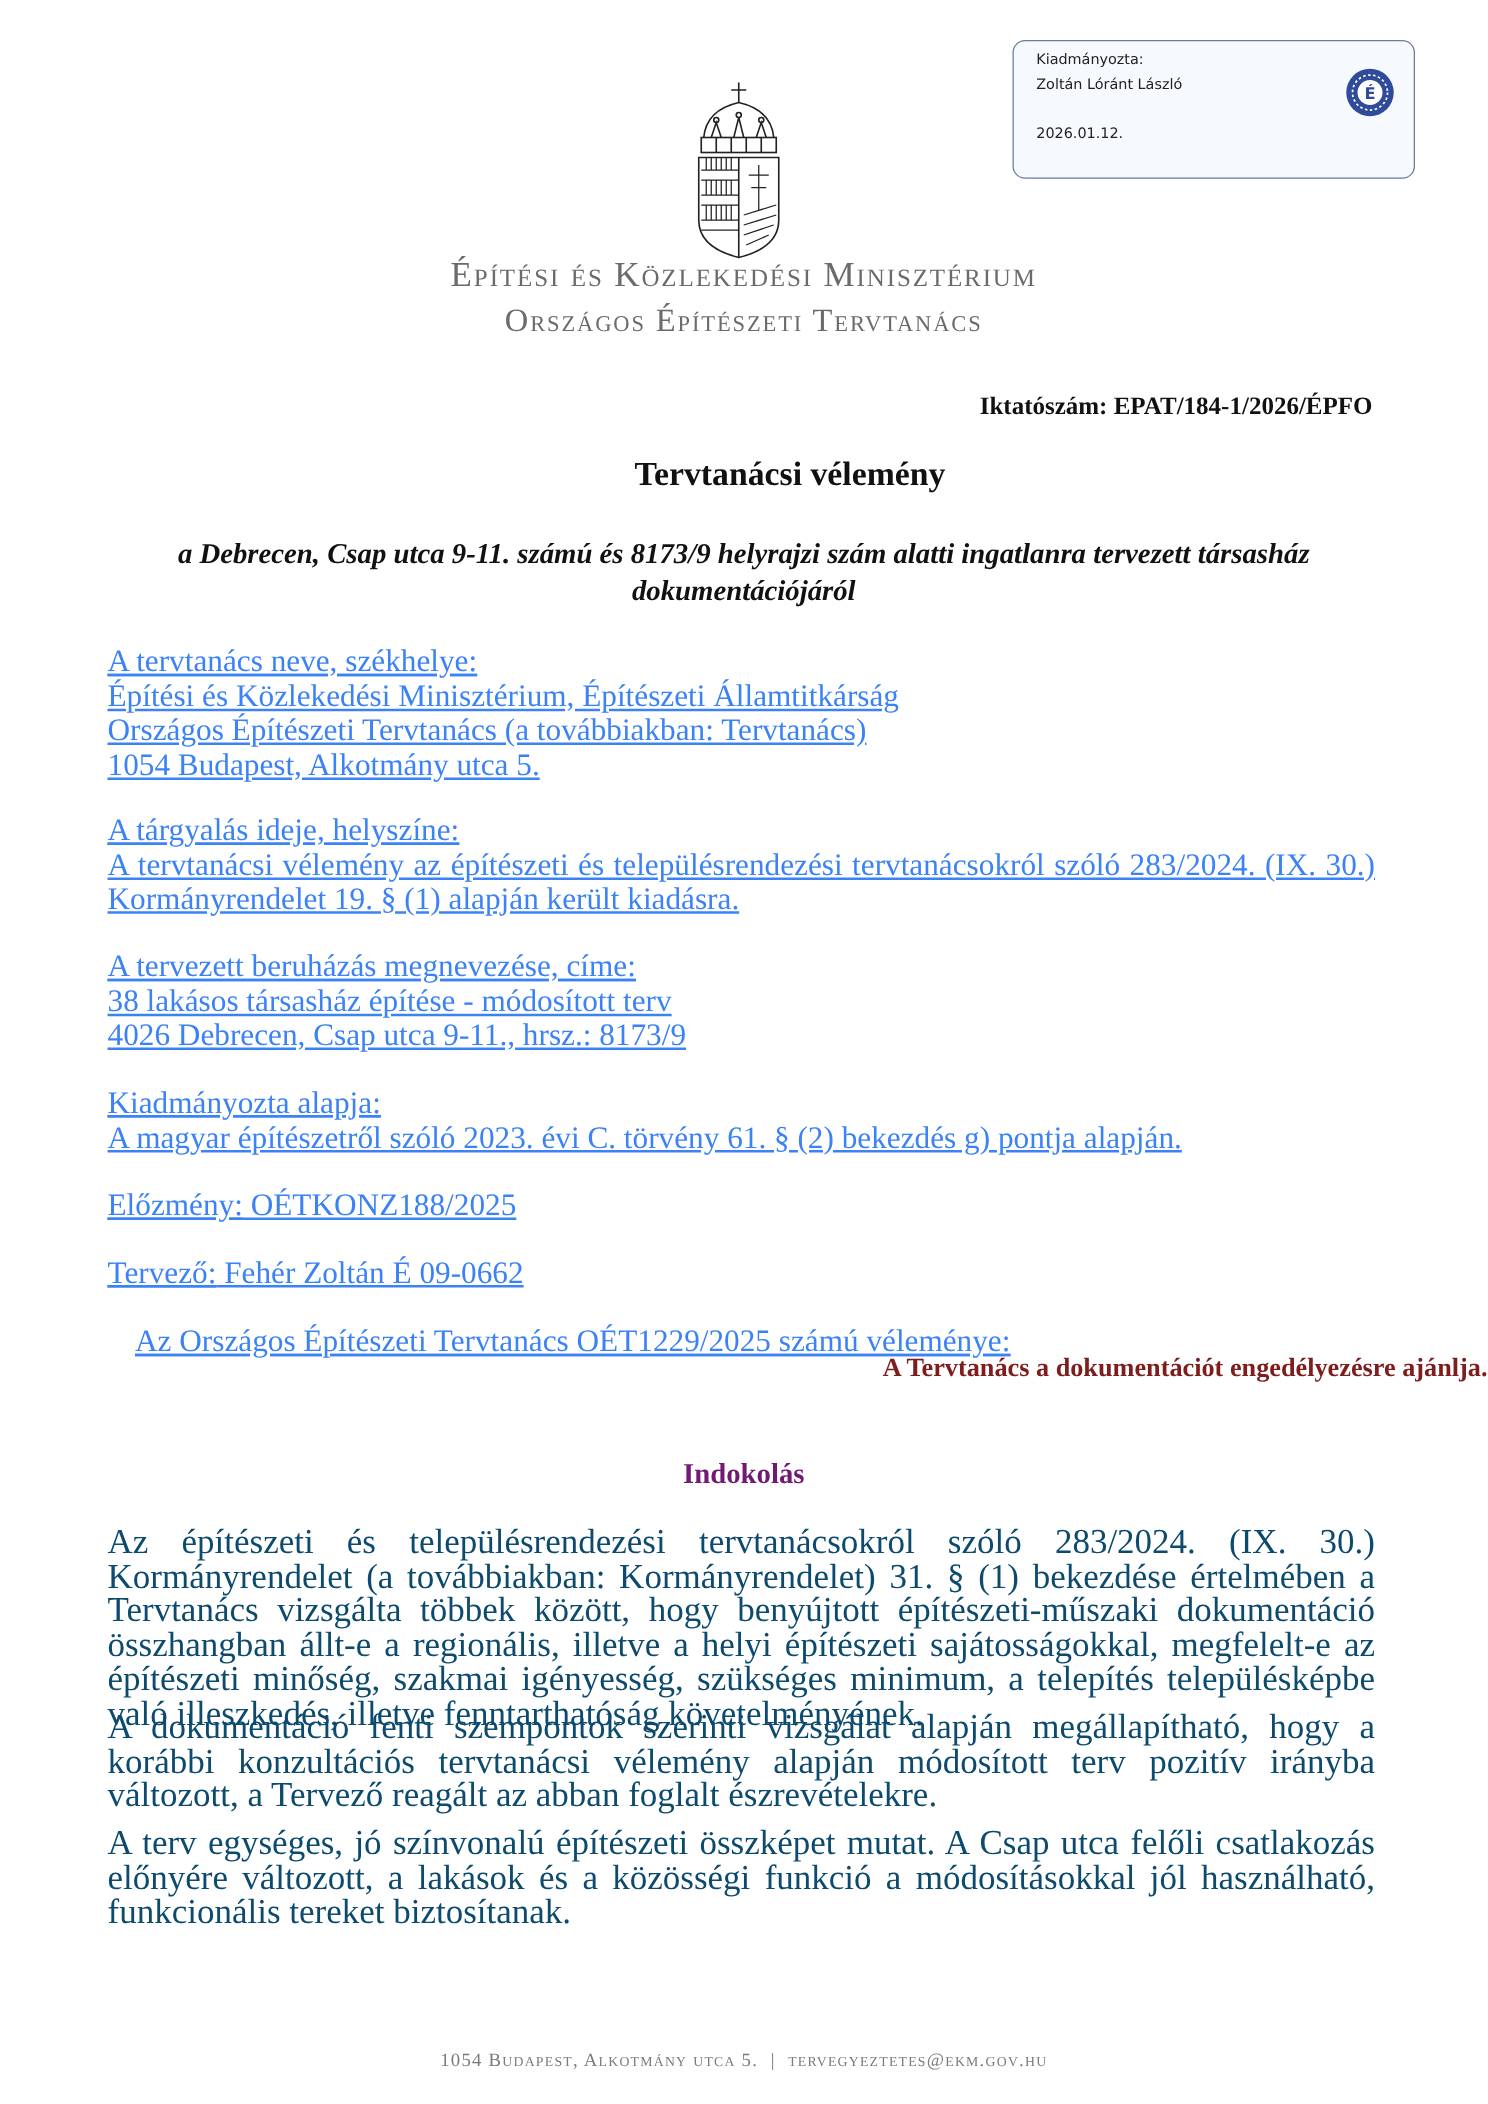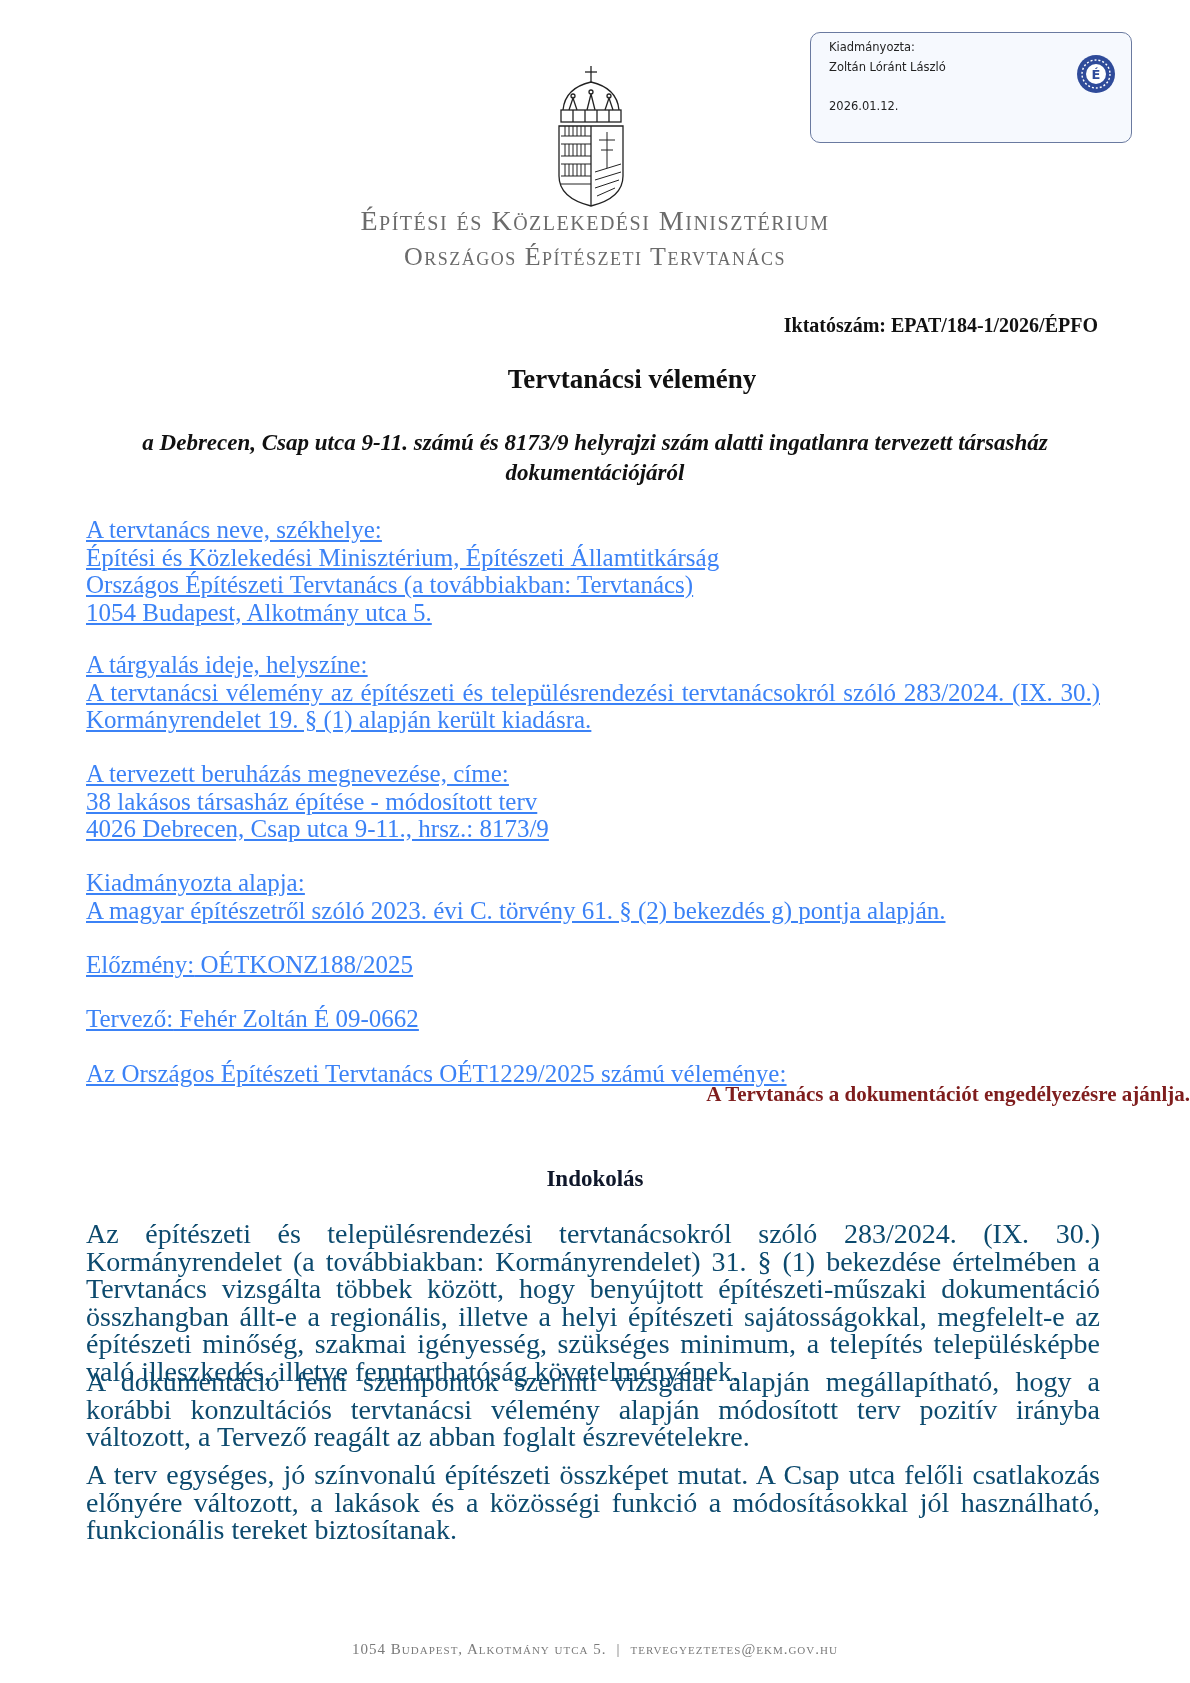--- a/index.html
+++ b/index.html
@@ -22,21 +22,21 @@
   .iktato { position: absolute; right: 92px; top: 314px; font-weight: bold; font-size: 20px; color: #111; }
 
   .title { position: absolute; left: 0; width: 1190px; top: 364px; text-align: center; font-weight: bold; font-size: 27px; color: #111; padding-left: 37px; }
   .subtitle { position: absolute; left: 120px; width: 950px; top: 428px; text-align: center; font-weight: bold; font-size: 23px; line-height: 30px; color: #111; font-style: italic; }
 
   .sec { position: absolute; left: 86px; width: 1014px; font-size: 25px; line-height: 27.5px; color: #3b82f6; text-decoration: underline; }
   .sec .h { text-decoration: underline; }
   .inline .h { text-decoration: underline; }
 
   .decision { position: absolute; left: 0; width: 1190px; top: 1082px; text-align: right; font-weight: bold; font-size: 21px; color: #7f1d1d; }
-  .indok { position: absolute; left: 0; width: 1190px; top: 1166px; text-align: center; font-weight: bold; font-size: 23px; color: #0f172a; }
+  .indok { position: absolute; left: 0; width: 1190px; top: 1166px; text-align: center; font-weight: bold; font-size: 23px; color: #701a75; }
 
   .para { position: absolute; left: 86px; width: 1014px; font-size: 28px; line-height: 27.5px; text-align: justify; color: #0c4a6e; }
 
   .footer { position: absolute; left: 0; width: 1190px; top: 1641px; text-align: center; font-size: 15px; color: #7a7a7a;
             font-variant: small-caps; letter-spacing: 1px; }
   .footer .sep { margin: 0 10px; }
 </style>
 </head>
 <body>
 
@@ -139,21 +139,21 @@
 </div>
 
 <div class="sec inline" style="top:951px;">
   <span class="h">Előzmény:</span><span> OÉTKONZ188/2025</span>
 </div>
 
 <div class="sec inline" style="top:1005px;">
   <span class="h">Tervező:</span><span> Fehér Zoltán É 09-0662</span>
 </div>
 
-<div class="sec" style="top:1060px;">
+<div class="sec" style="top:1060px;margin-left:22px;">
   <span class="h">Az Országos Építészeti Tervtanács OÉT1229/2025 számú véleménye:</span>
 </div>
 
 <div class="decision">A Tervtanács a dokumentációt engedélyezésre ajánlja.</div>
 <div class="indok">Indokolás</div>
 
 <div class="para" style="top:1220px;">Az építészeti és településrendezési tervtanácsokról szóló 283/2024. (IX. 30.) Kormányrendelet (a továbbiakban: Kormányrendelet) 31. § (1) bekezdése értelmében a Tervtanács vizsgálta többek között, hogy benyújtott építészeti-műszaki dokumentáció összhangban állt-e a regionális, illetve a helyi építészeti sajátosságokkal, megfelelt-e az építészeti minőség, szakmai igényesség, szükséges minimum, a telepítés településképbe való illeszkedés, illetve fenntarthatóság követelményének.</div>
 <div class="para" style="top:1368px;">A dokumentáció fenti szempontok szerinti vizsgálat alapján megállapítható, hogy a korábbi konzultációs tervtanácsi vélemény alapján módosított terv pozitív irányba változott, a Tervező reagált az abban foglalt észrevételekre.</div>
 <div class="para" style="top:1461px;">A terv egységes, jó színvonalú építészeti összképet mutat. A Csap utca felőli csatlakozás előnyére változott, a lakások és a közösségi funkció a módosításokkal jól használható, funkcionális tereket biztosítanak.</div>
 

